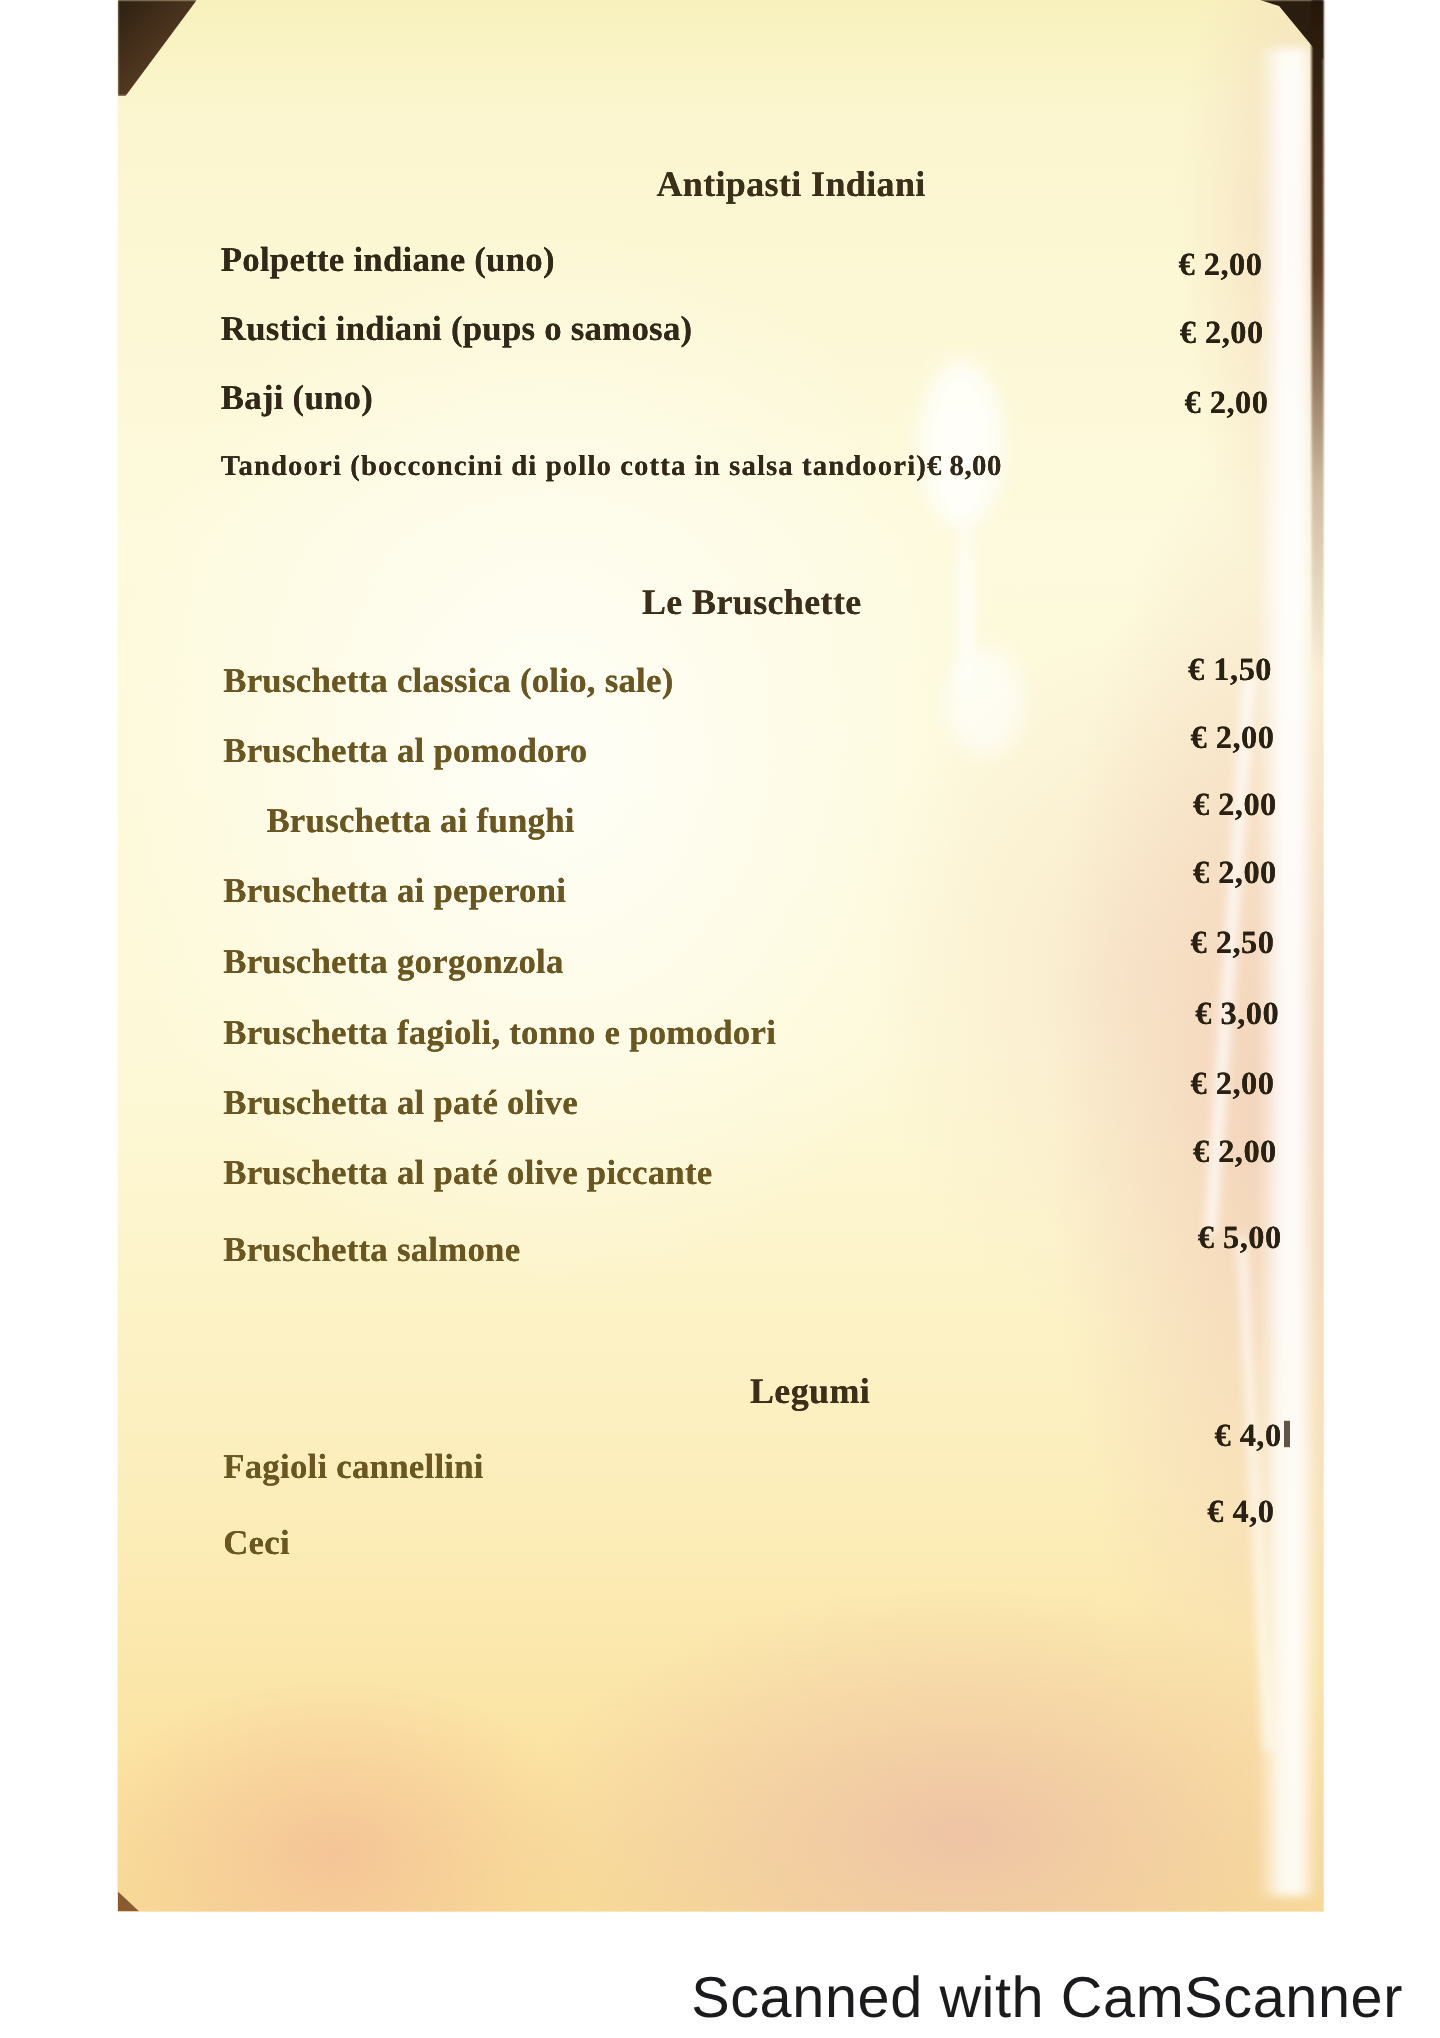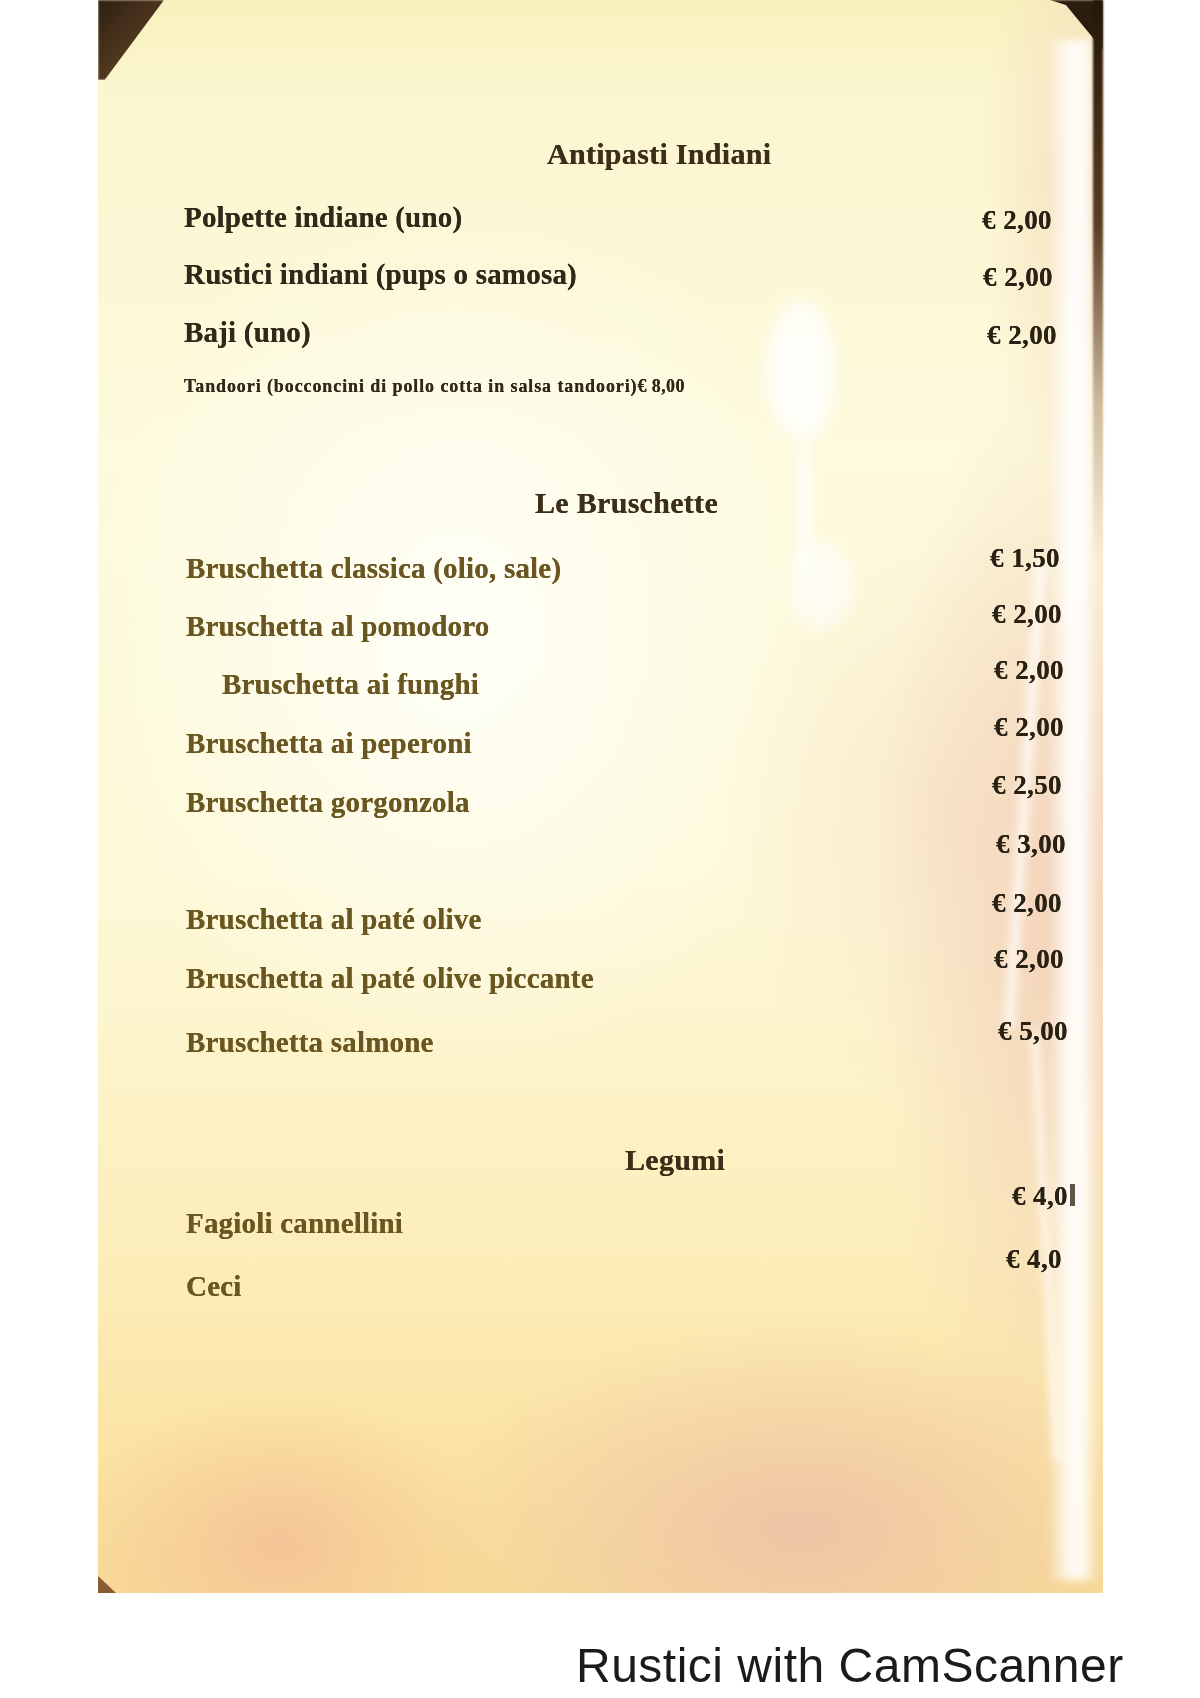--- a/index.html
+++ b/index.html
@@ -61,21 +61,21 @@
     text-shadow:0 0 .5px currentColor;
   }
   .ink-dark{color:var(--ink-dark,#32281a);}
   .ink-gold{color:var(--ink-gold,#6a5620);}
   .item-price{
     position:absolute;white-space:nowrap;
     font-weight:700;font-size:27px;letter-spacing:.4px;
     color:var(--ink-price,#292114);
     text-shadow:0 0 .5px currentColor;
   }
-  .inline-line{font-size:18px;letter-spacing:.9px;}
+  .inline-line{font-size:24px;letter-spacing:.9px;}
   .inline-price{letter-spacing:.4px;}
   
   #watermark{
     position:absolute;left:576px;top:1638px;
     font-family:"Liberation Sans","DejaVu Sans",sans-serif;
     font-size:48px;font-weight:500;letter-spacing:.5px;
     color:var(--ink-watermark,#1b1b1d);
     white-space:nowrap;
   }
 </style>
@@ -111,28 +111,29 @@
         <div class="item-name ink-gold" style="left: 186px; top: 552px;">Bruschetta classica (olio, sale)</div>
         <div class="item-price" style="right: 138px; top: 599px;">€ 2,00</div>
         <div class="item-name ink-gold" style="left: 186px; top: 610px;">Bruschetta al pomodoro</div>
         <div class="item-price" style="right: 136px; top: 655px;">€ 2,00</div>
         <div class="item-name ink-gold" style="left: 186px; top: 668px; margin-left: 36px;">Bruschetta ai funghi</div>
         <div class="item-price" style="right: 136px; top: 712px;">€ 2,00</div>
         <div class="item-name ink-gold" style="left: 186px; top: 727px;">Bruschetta ai peperoni</div>
         <div class="item-price" style="right: 138px; top: 770px;">€ 2,50</div>
         <div class="item-name ink-gold" style="left: 186px; top: 786px;">Bruschetta gorgonzola</div>
         <div class="item-price" style="right: 134px; top: 829px;">€ 3,00</div>
+        <div class="item-name ink-gold" style="left: 186px; top: 845px;">Bruschetta fagioli, tonno e pomodori</div>
         <div class="item-price" style="right: 138px; top: 888px;">€ 2,00</div>
         <div class="item-name ink-gold" style="left: 186px; top: 903px;">Bruschetta al paté olive</div>
         <div class="item-price" style="right: 136px; top: 944px;">€ 2,00</div>
         <div class="item-name ink-gold" style="left: 186px; top: 962px;">Bruschetta al paté olive piccante</div>
         <div class="item-price" style="right: 132px; top: 1002px; margin-top: 14px;">€ 5,00</div>
         <div class="item-name ink-gold" style="left: 186px; top: 1026px;">Bruschetta salmone</div>
         <div class="sec-title" style="left: 578px; top: 1143px; margin-left: 47px;">Legumi</div>
         <div class="item-price" style="right: 132px; top: 1181px;">€ 4,0</div>
         <div class="item-name ink-gold" style="left: 186px; top: 1207px;">Fagioli cannellini</div>
         <div class="item-price" style="right: 138px; top: 1244px;">€ 4,0</div>
         <div class="item-name ink-gold" style="left: 186px; top: 1270px;">Ceci</div>
       </div>
   </div>
 
-  <div id="watermark">Rustici with CamScanner</div>
+  <div id="watermark">Scanned with CamScanner</div>
 </div>
 
 </body></html>

